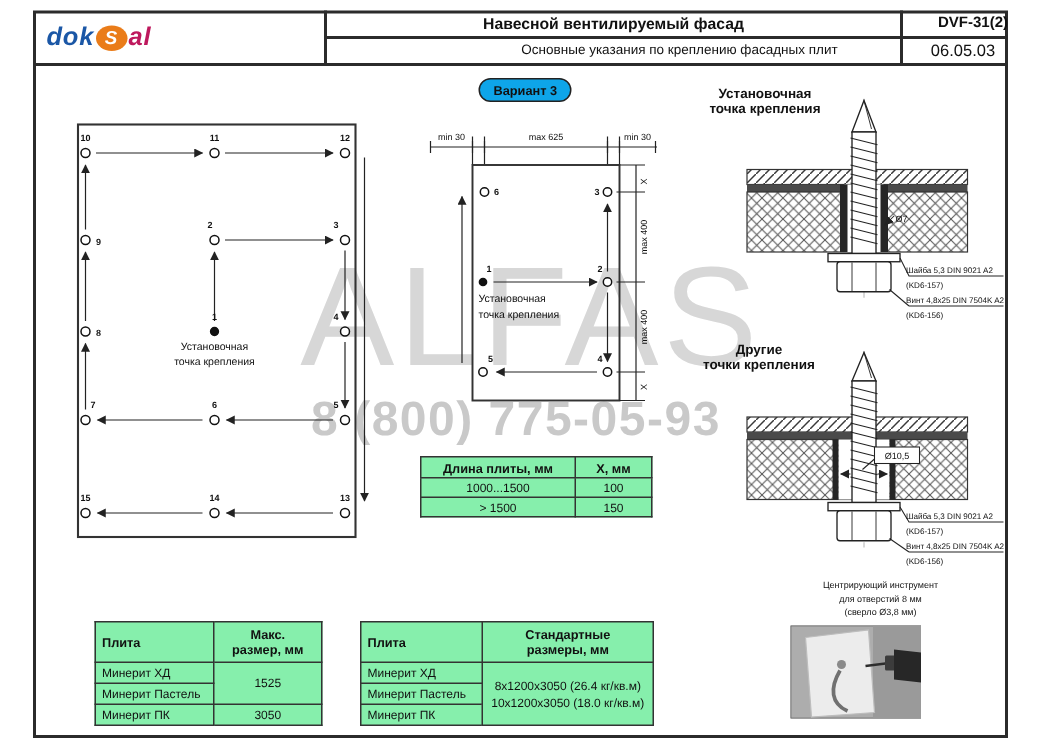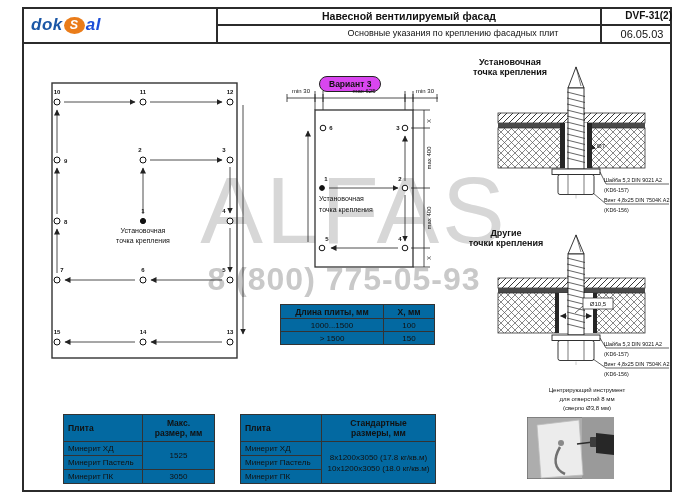--- a/index.html
+++ b/index.html
@@ -8,38 +8,38 @@
   .abs{position:absolute;}
   .ln{position:absolute;background:#2b2b2b;}
   .frame{position:absolute;left:22px;top:7px;width:650px;height:485px;
          border:2px solid #2b2b2b;box-sizing:border-box;}
   
   .logo{position:absolute;left:31px;top:12px;height:26px;display:flex;align-items:center;
         font-style:italic;font-weight:bold;font-size:17px;letter-spacing:0.5px;}
   .logo .p1{color:#1b57a6;}
   .logo .badge{width:21px;height:17px;background:#ea7c19;border-radius:50%;color:#fff;
         font-size:12.5px;display:flex;align-items:center;justify-content:center;margin:0 1px;}
-  .logo .p2{color:#1d4ed8;}
+  .logo .p2{color:#be185d;}
   .htitle{position:absolute;left:218px;top:10px;width:382px;text-align:center;
           font-weight:bold;font-size:10.5px;}
   .hsub{position:absolute;left:218px;top:28px;width:382px;text-align:center;font-size:9px;padding-left:44px;}
   .hdoc{position:absolute;left:600px;top:10px;width:72px;text-align:right;
         font-weight:bold;font-size:10px;}
   .hdate{position:absolute;left:600px;top:28px;width:84px;text-align:center;font-size:11px;}
   
   .wm-brand{position:absolute;left:198px;top:164px;width:312px;text-align:center;
             font-size:94px;line-height:94px;font-weight:normal;color:#d7d7d7;letter-spacing:3px;}
   .wm-phone{position:absolute;left:188px;top:261px;width:312px;text-align:center;
             font-size:32px;font-weight:bold;color:#c9c9c9;letter-spacing:1px;}
   
   .variant-badge{position:absolute;left:319px;top:52px;padding:2px 9px;border:1.3px solid #222;
-            border-radius:10px;font-size:8.5px;font-weight:bold;background:#d946ef;margin-top:24px;}
+            border-radius:10px;font-size:8.5px;font-weight:bold;background:#0ea5e9;}
   .sec-head{position:absolute;text-align:center;font-weight:bold;font-size:9px;line-height:10px;}
   
-  .tbl{position:absolute;border-collapse:collapse;background:#0369a1;border:1.5px solid #333;}
+  .tbl{position:absolute;border-collapse:collapse;background:#86efac;border:1.5px solid #333;}
   .tbl td{border:1px solid #333;font-size:8px;padding:0 2px;text-align:center;vertical-align:middle;}
   .tbl td.hd{font-weight:bold;font-size:8.5px;}
   .tbl td.lft{text-align:left;padding-left:4px;}
   .xtbl{left:280px;top:304px;}
   .xtbl td{height:12px;}
   .xtbl tr.h td{height:13px;border-bottom:1.5px solid #333;}
   .mtbl{left:63px;top:414px;}
   .mtbl tr.h td{height:26px;border-bottom:1.5px solid #333;}
   .mtbl td{height:13px;}
   .stbl{left:240px;top:414px;}
@@ -397,21 +397,21 @@
         <div class="two-line">
           <div>Стандартные</div>
           <div>размеры, мм</div>
         </div>
       </td>
     </tr>
     <tr>
       <td class="lft">Минерит ХД</td>
       <td rowspan="3">
         <div class="val-lines">
-          <div>8х1200х3050 (17.8 кг/кв.м)</div>
+          <div>8х1200х3050 (26.4 кг/кв.м)</div>
           <div>10х1200х3050 (18.0 кг/кв.м)</div>
         </div>
       </td>
     </tr>
     <tr>
       <td class="lft">Минерит Пастель</td>
     </tr>
     <tr>
       <td class="lft">Минерит ПК</td>
     </tr>

